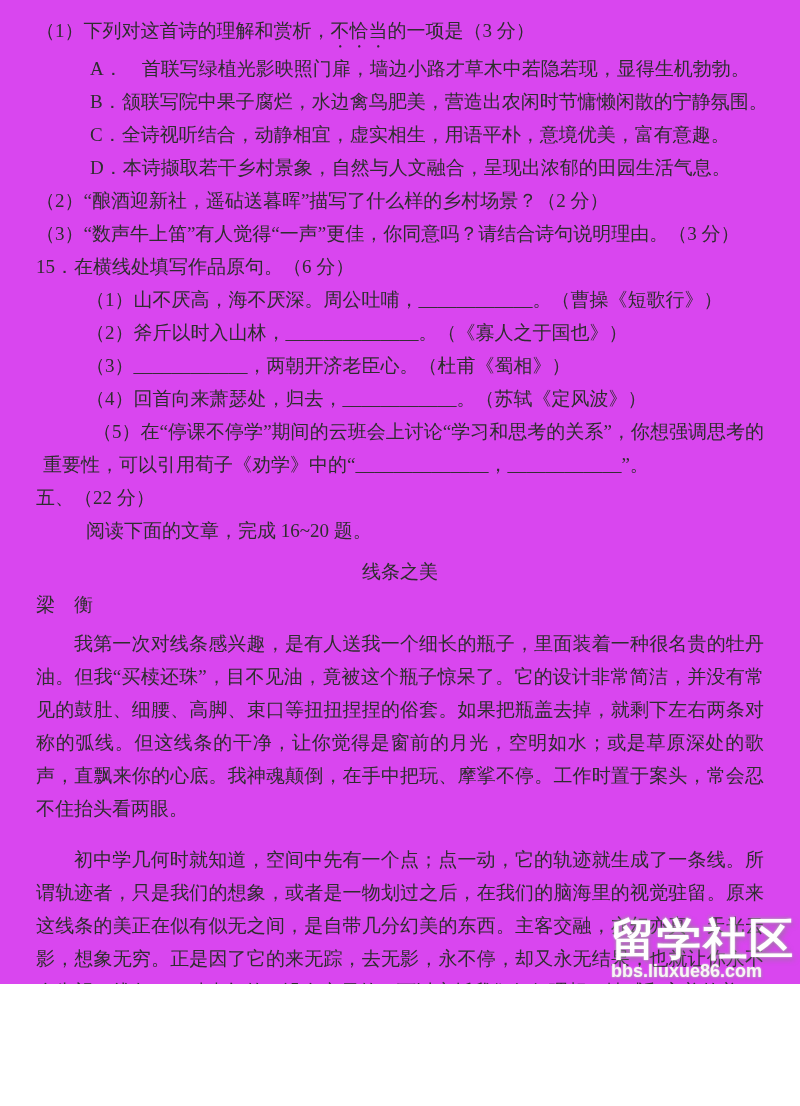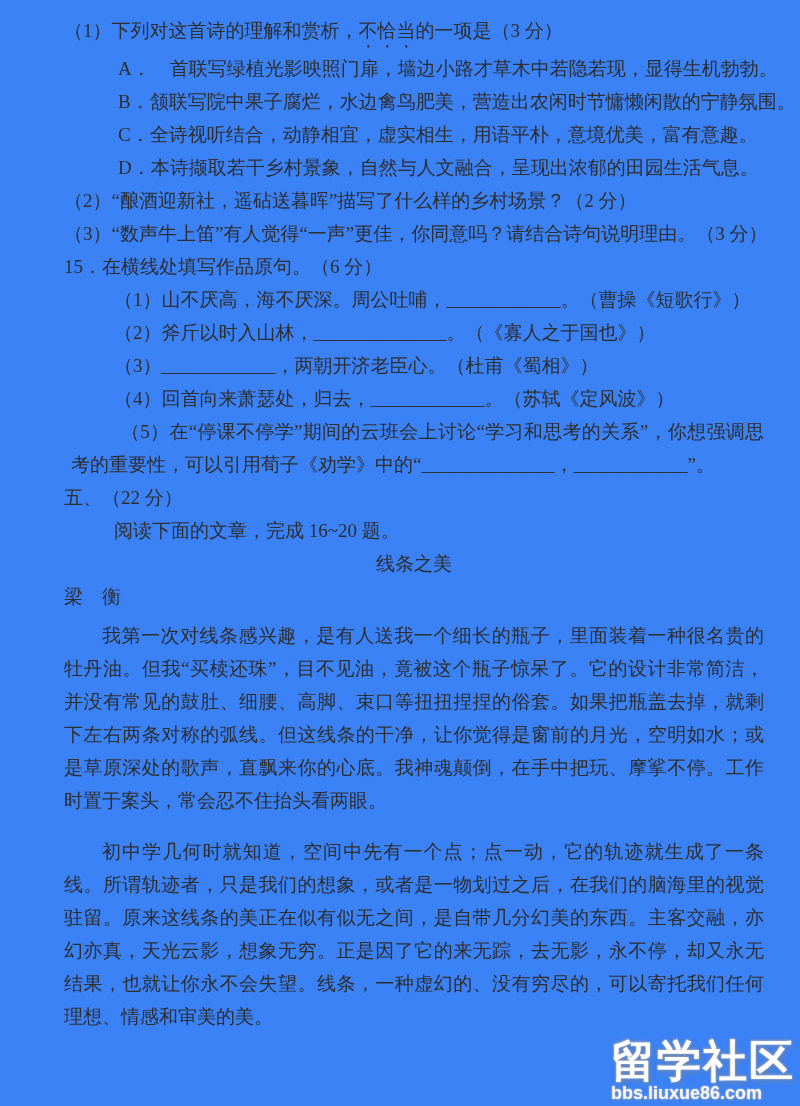--- a/index.html
+++ b/index.html
@@ -1,46 +1,46 @@
 <!DOCTYPE html>
 <html><head>
 <meta charset="utf-8">
 <style>
   html,body { margin:0; padding:0; background:#ffffff; }
   .page {
     position: relative;
     width: 800px;
-    height: 1106px;
+    height: 984px;
     margin: 0 auto;
-    background: #3b82f6;
+    background: #d946ef;
     font-family: "Liberation Serif", "DejaVu Serif", serif;
     color: #2e2e2e;
     overflow: hidden;
     box-sizing: border-box;
-    padding-left: 28px;
   }
   .content {
     padding: 14px 36px 0 36px;
     font-size: 19px;
   }
   .line { line-height: 33px; white-space: nowrap; }
   .option { padding-left: 54px; }
   .gap-sm { margin-top: 0; }
   .fill-item { padding-left: 50px; }
   .wrap-para {
     line-height: 33px;
     text-align: justify;
     white-space: normal;
     margin-left: 7px;
   }
   .item5 { text-indent: 50px; }
   .instruction { padding-left: 50px; }
   .essay-title {
     text-align: center;
     line-height: 33px;
+    margin-top: 8px;
     white-space: normal;
   }
   .essay-author {
     text-align: left;
     line-height: 33px;
     white-space: normal;
   }
   .para {
     text-indent: 2em;
     text-align: justify;

